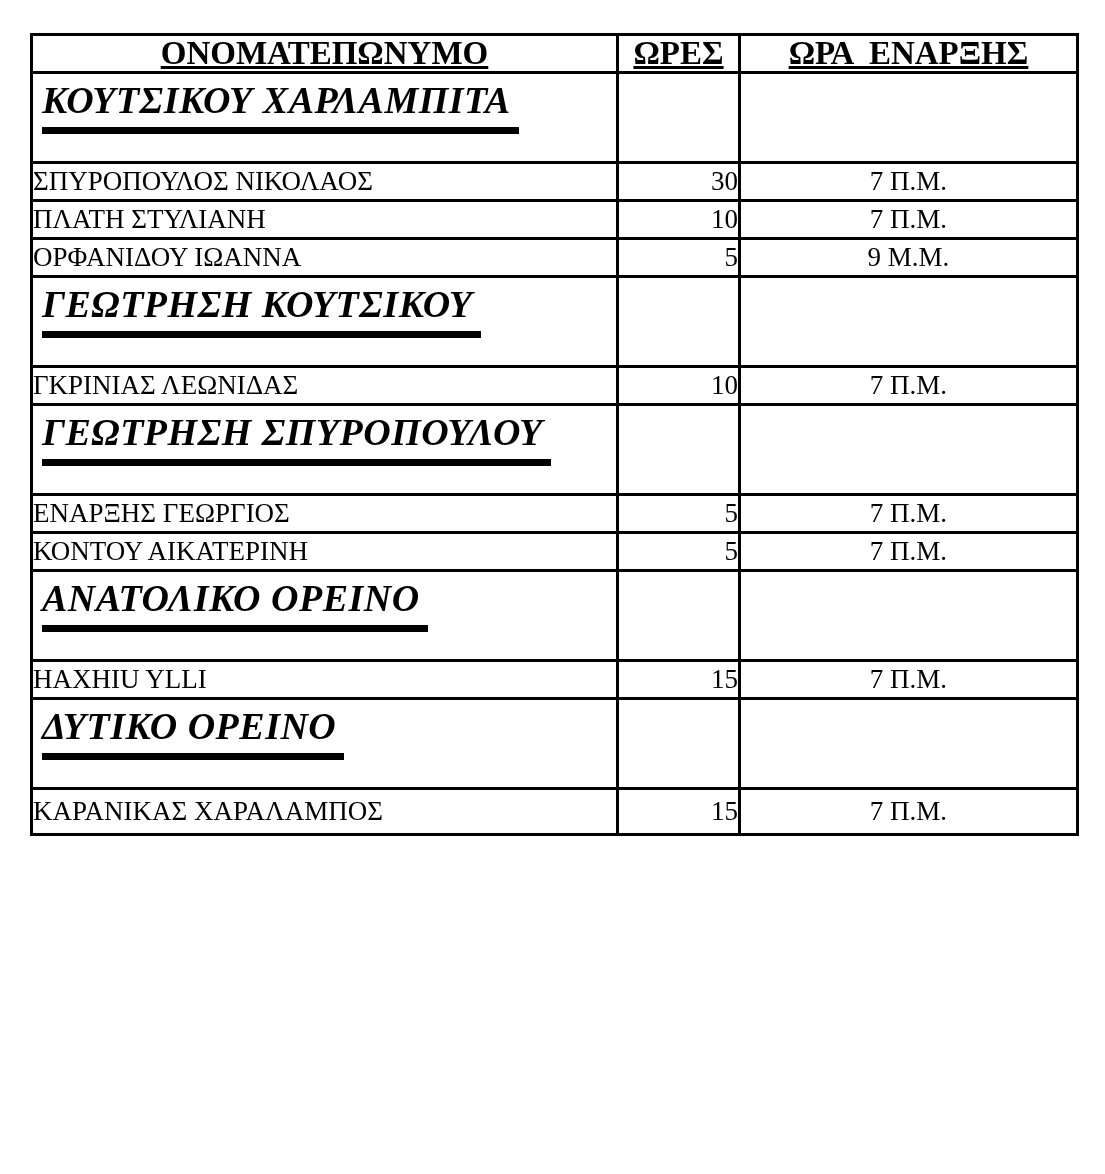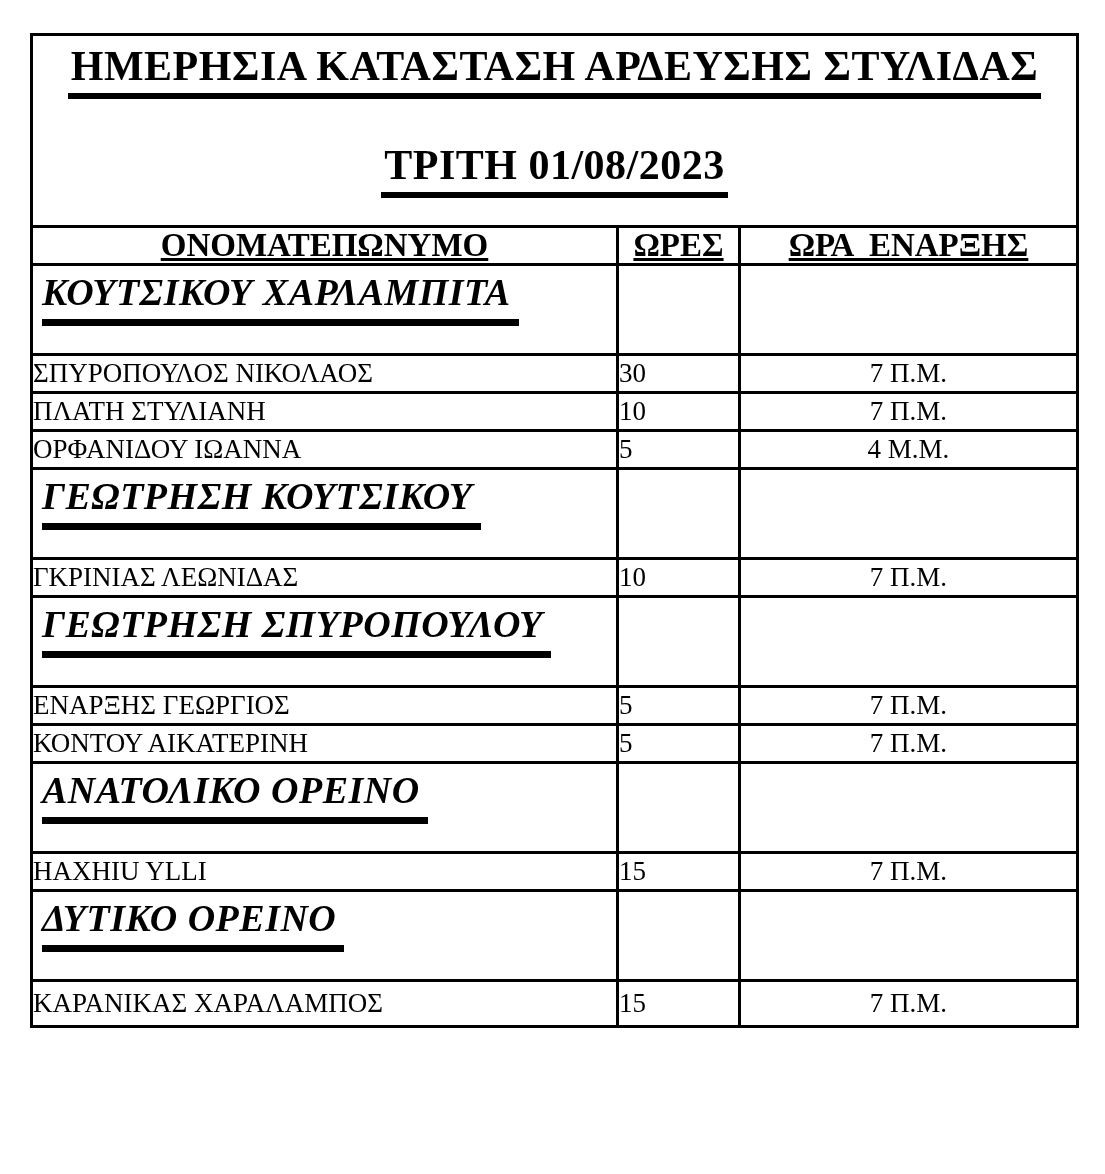--- a/index.html
+++ b/index.html
@@ -82,40 +82,34 @@
 
   
   tr.row-entry td {
     height: 38px;
     font-size: 27px;
     vertical-align: middle;
     padding: 0;
   }
   tr.row-entry:last-child td { height: 46px; }
   td.cell-name  { text-align: left; padding-left: 9px; }
-  td.cell-hours { text-align: left; }
+  td.cell-hours { text-align: right; }
   td.cell-start { text-align: center; }
 </style>
 </head>
 <body>
 
 <div class="page">
   <table class="doc-table">
     <colgroup>
       <col class="col-name">
       <col class="col-hours">
       <col class="col-start">
     </colgroup>
     <tbody id="table-body">
-      <tr>
-        <td colspan="3" class="title-cell">
-          <div class="doc-title"><span class="u-heavy">ΗΜΕΡΗΣΙΑ ΚΑΤΑΣΤΑΣΗ ΑΡΔΕΥΣΗΣ ΣΤΥΛΙΔΑΣ</span></div>
-          <div class="doc-date"><span class="u-heavy">ΤΡΙΤΗ 01/08/2023</span></div>
-        </td>
-      </tr>
       <tr class="header-row">
         <th class="cell-name" style="text-align:center;padding-left:0;">ΟΝΟΜΑΤΕΠΩΝΥΜΟ</th>
         <th class="cell-hours">ΩΡΕΣ</th>
         <th class="cell-start">ΩΡΑ  ΕΝΑΡΞΗΣ</th>
       </tr>
     <tr class="row-section">
           <td class="cell-name"><span class="section-label">ΚΟΥΤΣΙΚΟΥ ΧΑΡΛΑΜΠΙΤΑ</span></td>
           <td class="cell-hours"></td>
           <td class="cell-start"></td>
         </tr>
@@ -125,21 +119,21 @@
           <td class="cell-start">7 Π.Μ.</td>
         </tr>
         <tr class="row-entry">
           <td class="cell-name">ΠΛΑΤΗ ΣΤΥΛΙΑΝΗ</td>
           <td class="cell-hours">10</td>
           <td class="cell-start">7 Π.Μ.</td>
         </tr>
         <tr class="row-entry">
           <td class="cell-name">ΟΡΦΑΝΙΔΟΥ ΙΩΑΝΝΑ</td>
           <td class="cell-hours">5</td>
-          <td class="cell-start">4 Μ.Μ.</td>
+          <td class="cell-start">9 Μ.Μ.</td>
         </tr>
         <tr class="row-section">
           <td class="cell-name"><span class="section-label">ΓΕΩΤΡΗΣΗ ΚΟΥΤΣΙΚΟΥ</span></td>
           <td class="cell-hours"></td>
           <td class="cell-start"></td>
         </tr>
         <tr class="row-entry">
           <td class="cell-name">ΓΚΡΙΝΙΑΣ ΛΕΩΝΙΔΑΣ</td>
           <td class="cell-hours">10</td>
           <td class="cell-start">7 Π.Μ.</td>

